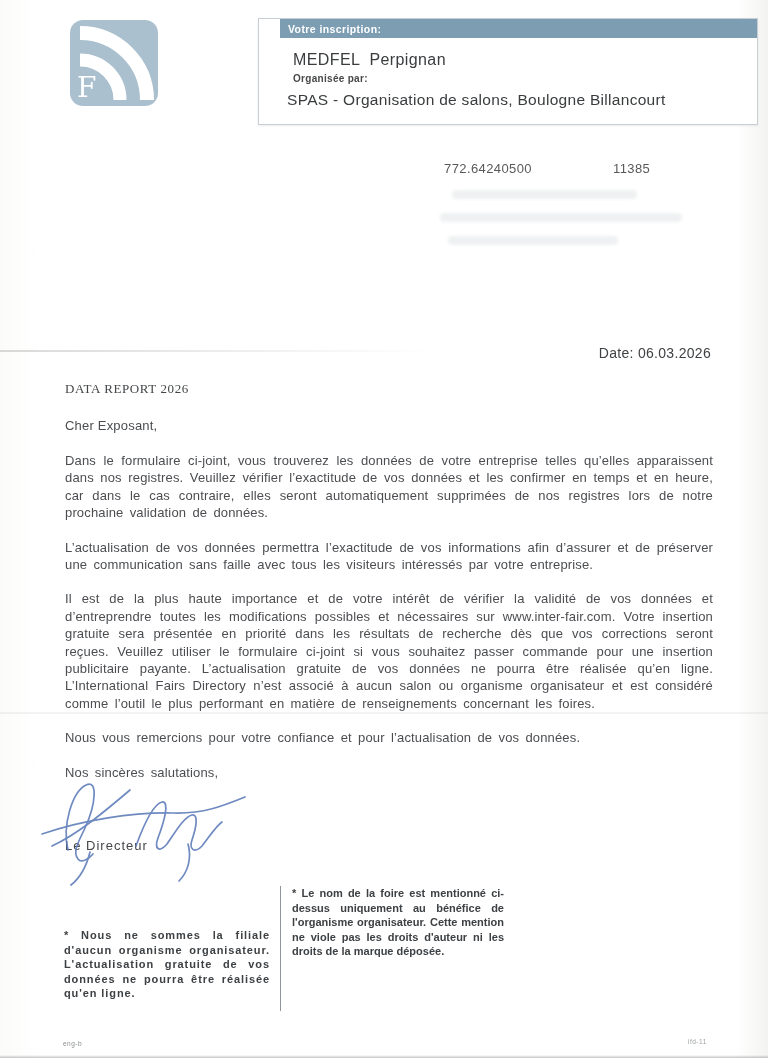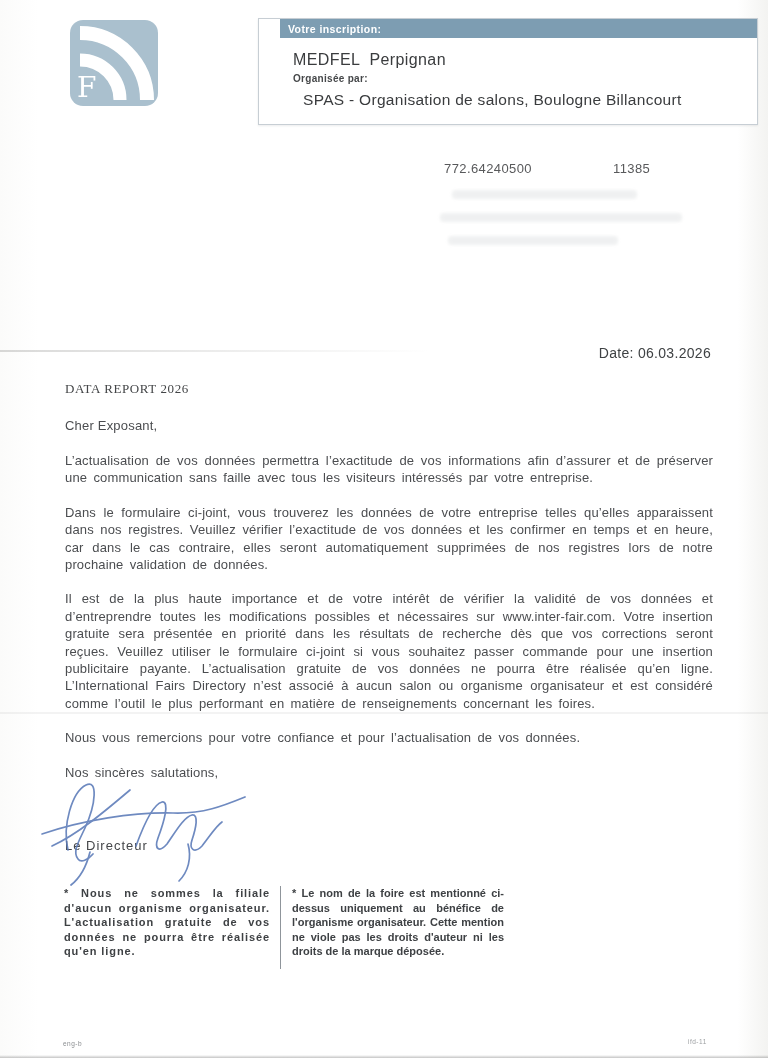--- a/index.html
+++ b/index.html
@@ -14,21 +14,21 @@
   .logo-wrap{position:absolute;left:70px;top:20px;width:88px;height:86px;}
   .logo-text{position:absolute;left:58px;top:110px;width:118px;text-align:center;
     font-size:11.5px;letter-spacing:2.2px;color:#8f959b;line-height:14px;white-space:nowrap;}
   
   .insc-box{position:absolute;left:258px;top:18px;width:477px;background:#fff;
     border:1px solid #c7ced4;box-shadow:0 1px 2px rgba(60,70,80,.10);padding-left:21px;}
   .insc-header{background:#7d9db2;color:#fff;font-weight:bold;font-size:10.5px;
     letter-spacing:.4px;padding:4px 8px 3px;}
   .insc-event{font-size:16px;color:#3a3c3e;margin:13px 0 2px 13px;letter-spacing:.4px;white-space:pre-wrap;}
   .insc-orglabel{font-size:10px;font-weight:bold;color:#46484a;margin:4px 0 0 13px;letter-spacing:.3px;}
-  .insc-org{font-size:15.5px;color:#3a3c3e;margin:7px 13px 15px 23px;letter-spacing:.3px;}
+  .insc-org{font-size:15.5px;color:#3a3c3e;margin:7px 13px 15px 7px;letter-spacing:.3px;}
   
   .ref-number{position:absolute;left:444px;top:161px;font-size:13px;color:#58595b;letter-spacing:.4px;}
   .ref-code{position:absolute;left:613px;top:161px;font-size:13px;color:#58595b;letter-spacing:.4px;}
   
   .faded{position:absolute;left:440px;top:190px;width:250px;}
   .faded .l{height:9px;border-radius:4px;background:#aab0b5;opacity:.18;filter:blur(1.5px);margin-bottom:14px;}
   .faded .l1{width:185px;margin-left:12px;}
   .faded .l2{width:242px;}
   .faded .l3{width:170px;margin-left:8px;}
   
@@ -41,21 +41,21 @@
   .salutation{position:absolute;left:65px;top:418px;font-size:13px;letter-spacing:.2px;}
   .body-text{position:absolute;left:65px;top:452px;width:648px;font-size:13px;line-height:17.4px;
     text-align:justify;word-spacing:2.5px;letter-spacing:.15px;color:#4b4d50;}
   .body-text p{margin:0 0 17px 0;}
   .closing{margin-top:20px;}
   .signer{position:absolute;left:65px;top:838px;font-size:13px;letter-spacing:1px;color:#45474a;}
   .signature{position:absolute;left:38px;top:776px;pointer-events:none;}
   
   .footnotes{position:absolute;left:64px;top:886px;width:650px;display:flex;}
   .fn{font-size:11px;font-weight:bold;line-height:14.6px;color:#3e4144;text-align:justify;padding-bottom:10px;}
-  .fn1{width:206px;padding-right:10px;letter-spacing:.9px;}
+  .fn1{width:206px;padding-right:10px;letter-spacing:.9px;margin-top:42px;}
   .fn2{width:212px;padding:0 10px 10px 11px;border-left:1.5px solid #8f959b;letter-spacing:0;}
   .fn3{width:201px;padding-left:12px;border-left:1.5px solid #8f959b;letter-spacing:.9px;}
   
   .footer{position:absolute;left:60px;top:1004px;width:655px;font-size:10.3px;line-height:16px;color:#515457;}
   .footer div{text-align:justify;text-align-last:justify;}
   .code-left{position:absolute;left:63px;top:1040px;font-size:6.5px;color:#8a8d90;letter-spacing:.5px;}
   .code-right{position:absolute;left:688px;top:1038px;font-size:6.5px;color:#9b9ea1;letter-spacing:.5px;}
 </style>
 </head>
 <body>
@@ -88,22 +88,22 @@
   </div>
 
   <div class="crease1"></div>
   <div class="crease2"></div>
 
   <div class="date-line">Date: 06.03.2026</div>
   <div class="title">DATA REPORT 2026</div>
   <div class="salutation">Cher Exposant,</div>
 
   <div class="body-text">
+    <p>Dans le formulaire ci-joint, vous trouverez les données de votre entreprise telles qu’elles apparaissent dans nos registres. Veuillez vérifier l’exactitude de vos données et les confirmer en temps et en heure, car dans le cas contraire, elles seront automatiquement supprimées de nos registres lors de notre prochaine validation de données.</p>
     <p>L’actualisation de vos données permettra l’exactitude de vos informations afin d’assurer et de préserver une communication sans faille avec tous les visiteurs intéressés par votre entreprise.</p>
-    <p>Dans le formulaire ci-joint, vous trouverez les données de votre entreprise telles qu’elles apparaissent dans nos registres. Veuillez vérifier l’exactitude de vos données et les confirmer en temps et en heure, car dans le cas contraire, elles seront automatiquement supprimées de nos registres lors de notre prochaine validation de données.</p>
     <p>Il est de la plus haute importance et de votre intérêt de vérifier la validité de vos données et d’entreprendre toutes les modifications possibles et nécessaires sur www.inter-fair.com. Votre insertion gratuite sera présentée en priorité dans les résultats de recherche dès que vos corrections seront reçues. Veuillez utiliser le formulaire ci-joint si vous souhaitez passer commande pour une insertion publicitaire payante. L’actualisation gratuite de vos données ne pourra être réalisée qu’en ligne. L’International Fairs Directory n’est associé à aucun salon ou organisme organisateur et est considéré comme l’outil le plus performant en matière de renseignements concernant les foires.</p>
     <p>Nous vous remercions pour votre confiance et pour l’actualisation de vos données.</p>
     <p class="closing">Nos sincères salutations,</p>
   </div>
 
   <div class="signer">Le  Directeur</div>
 
   <svg class="signature" width="210" height="110" viewBox="0 0 210 110">
     <g fill="none" stroke="#5b7ab8" stroke-width="1.7" stroke-linecap="round" opacity="0.88">
       <path d="M4,58 C45,44 95,36 135,37 C165,38 185,30 207,21"></path>

